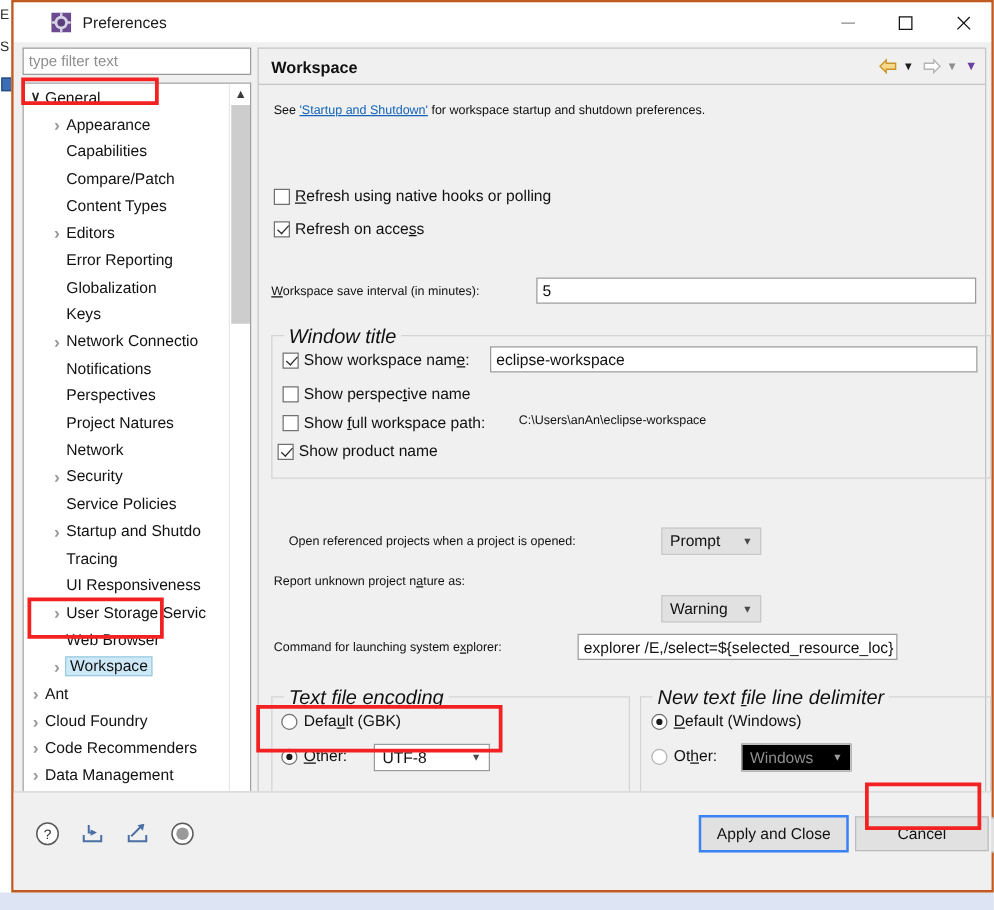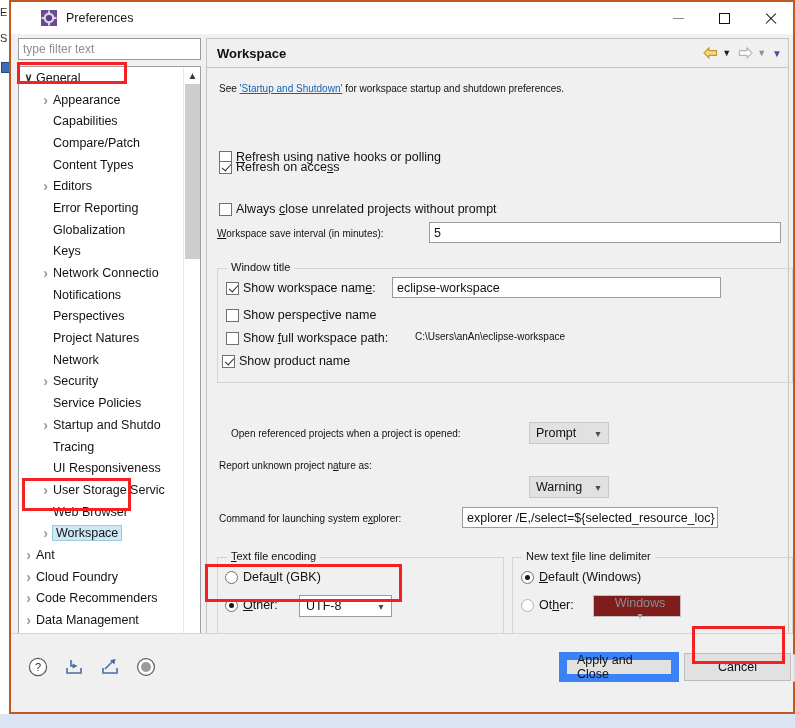--- a/index.html
+++ b/index.html
@@ -290,51 +290,51 @@
 
   .groupbox {
     border: 1px solid #d4d4d4;
     position: absolute;
   }
   .grouplabel {
     position: absolute;
     top: -8px; left: 9px;
     background: #f0f0f0;
     padding: 0 4px;
-    font-size: 11px; color: #111;
+    font-size: 16px; color: #111; font-style: italic;
   }
 
   .combo {
     height: 22px;
     background: #e1e1e1;
     border: 1px solid #c8c8c8;
     display: flex; align-items: center;
     padding-left: 6px;
     font-size: 12.5px; color: #111;
     position: relative;
   }
   .combo .cv { flex: 1; }
   .combo .carrow { width: 20px; text-align: center; font-size: 10px; color: #4a4a4a; }
   .combo.white { background: #ffffff; border: 1px solid #9a9a9a; }
-  .combo.dis { background: #7f1d1d; border-color: #c0c0c0; color: #8d8d8d; flex-direction: column; }
+  .combo.dis { background: #000000; border-color: #c0c0c0; color: #8d8d8d; }
   .combo.dis .carrow { color: #9d9d9d; }
 
   .lbl-s { font-size: 10px; color: #111; }
 
   .btn {
     height: 28px;
     min-width: 107px;
     background: #e1e1e1;
     border: 1px solid #bcbcbc;
     display: flex; align-items: center; justify-content: center;
     font-size: 12.5px; color: #111;
     cursor: default;
     padding: 0 10px;
   }
-  .btn.focusring { border: 8px solid #3b82f6; }
+  .btn.focusring { border: 2px solid #3b82f6; }
 
   
   #bottombar {
     position: absolute;
     left: 0; bottom: 0;
     width: 100%; height: 79px;
     background: #f0f0f0;
     border-top: 1px solid #d6d6d6;
   }
   #bottomicons {
@@ -552,45 +552,41 @@
 
           <div class="pb lbl-s" style="left:12px; top:15px;">
             <span>See </span><span class="link">'Startup and Shutdown'</span><span> for workspace startup and shutdown preferences.</span>
           </div>
 
           <div class="pb cbrow" style="left:12px; top:82px;">
             <span class="cbox"></span>
             <span><span class="mn">R</span><span>efresh using native hooks or polling</span></span>
           </div>
 
-          <div class="pb cbrow" style="left:12px; top:92px;">
+          <div class="pb cbrow" style="left:12px; top:108px;">
             <span class="cbox on"></span>
             <span><span>Refresh on acce</span><span class="mn">s</span><span>s</span></span>
           </div>
 
-          <div class="pb cbrow" style="left:12px; top:134px;">
-            <span class="cbox"></span>
-            <span><span>Always </span><span class="mn">c</span><span>lose unrelated projects without prompt</span></span>
-          </div>
 
           <div class="pb lbl-s" style="left:10px; top:160px;">
             <span class="mn">W</span><span>orkspace save interval (in minutes):</span>
           </div>
           <div class="pb tinput" style="left:222px; top:154px; width:352px;">
             <span>5</span>
           </div>
 
           <div class="groupbox" style="left:10px; top:200px; width:576px; height:115px;">
             <span class="grouplabel">Window title</span>
 
             <div class="cbrow" style="position:absolute; left:8px; top:12px;">
               <span class="cbox on"></span>
               <span><span>Show workspace nam</span><span class="mn">e</span><span>:</span></span>
             </div>
-            <div class="tinput" style="position:absolute; left:174px; top:8px; width:329px;">
+            <div class="tinput" style="position:absolute; left:174px; top:8px; width:390px;">
               <span>eclipse-workspace</span>
             </div>
 
             <div class="cbrow" style="position:absolute; left:8px; top:39px;">
               <span class="cbox"></span>
               <span><span>Show perspec</span><span class="mn">t</span><span>ive name</span></span>
             </div>
 
             <div class="cbrow" style="position:absolute; left:8px; top:62px;">
               <span class="cbox"></span>

